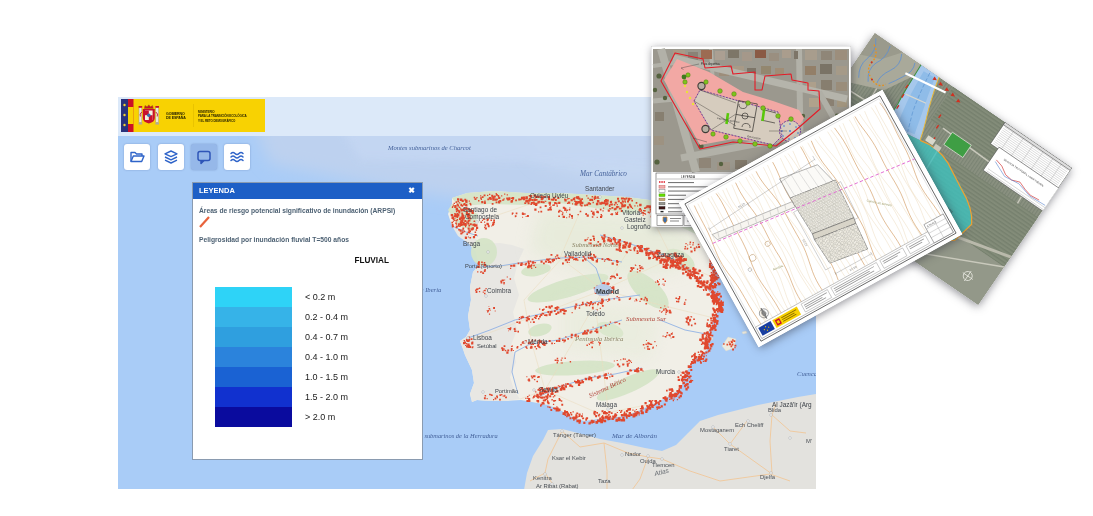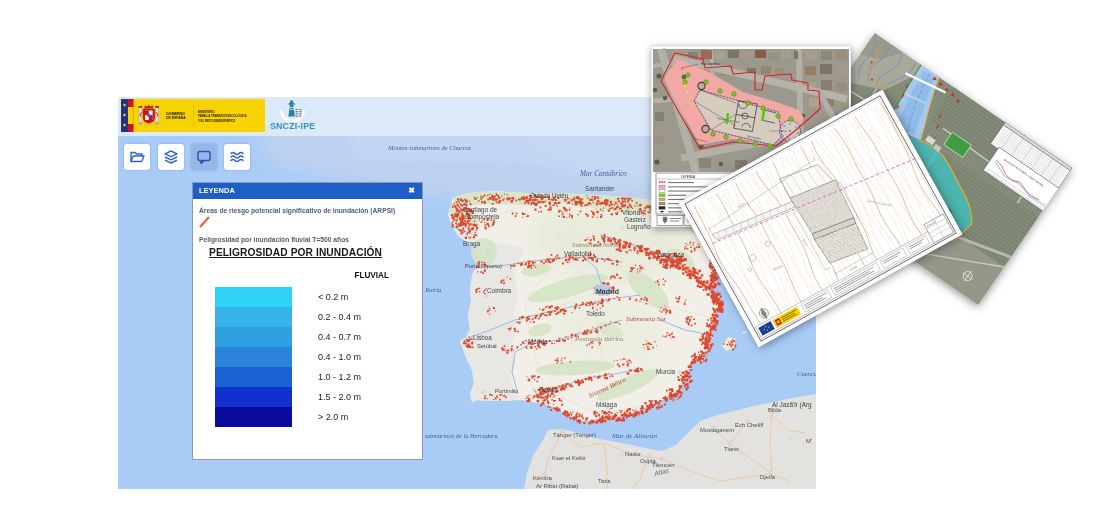--- a/index.html
+++ b/index.html
@@ -16,21 +16,21 @@
 #legend .hd{height:16px;background:#1d5fc6;color:#fff;font-size:7.5px;font-weight:bold;line-height:16px;padding-left:6px;position:relative;}
 #legend .hd .x{position:absolute;right:7px;top:0;font-size:8px;}
 #legend .bd{padding:6px 6px 0 6px;color:#4d6173;}
 #legend .p1{font-size:6.7px;font-weight:bold;margin:2px 0 0 0;}
 #legend .p2{font-size:6.7px;font-weight:bold;margin:13px 0 0 0;}
 #legend .h1{font-size:10.2px;font-weight:bold;color:#1a1a1a;text-decoration:underline;margin:4px 0 0 10px;letter-spacing:0.1px;}
 #legend .h2{font-size:8.2px;font-weight:bold;color:#111;margin:13px 0 0 0;text-align:right;width:190px;}
 #ramp{position:absolute;left:22px;top:104px;}
 #ramp .row{height:20px;position:relative;}
 #ramp .sw{position:absolute;left:0;top:0;width:77px;height:20px;}
-#ramp .lb{position:absolute;left:103px;top:5px;font-size:9px;color:#1a1a1a;white-space:nowrap;}
+#ramp .lb{position:absolute;left:90px;top:5px;font-size:9px;color:#1a1a1a;white-space:nowrap;}
 .doc{position:absolute;background:#fff;box-shadow:1px 2px 8px rgba(45,45,58,.5);}
 #doc1{left:651px;top:46px;width:200px;height:181px;z-index:3;}
 #doc2{left:807px;top:86px;width:239px;height:166px;z-index:2;transform:rotate(34.4deg);}
 #doc3{left:704px;top:136px;width:233px;height:165px;z-index:4;transform:rotate(-29deg);}
 </style></head>
 <body>
 <div id="page">
   <div id="viewer">
     <svg width="698" height="392" viewBox="118 97 698 392" xmlns="http://www.w3.org/2000/svg">
       <defs>
@@ -229,36 +229,20 @@
           <rect x="48.6" y="23.5" width="3.6" height="2" fill="#b0a89a"></rect>
           <path d="M35,13 q-2.6,1.8 -1.4,4.5 M49,13 q2.6,1.8 1.4,4.5" stroke="#c8102e" stroke-width="0.9" fill="none"></path>
         </g>
         <text x="45" y="15.5" font-size="3.6" font-weight="bold" fill="#231f00" font-family="Liberation Sans,sans-serif" letter-spacing="-0.1">GOBIERNO</text>
         <text x="45" y="20" font-size="3.6" font-weight="bold" fill="#231f00" font-family="Liberation Sans,sans-serif" letter-spacing="-0.1">DE ESPAÑA</text>
         <rect x="72" y="5" width="0.7" height="23" fill="#e3bd00"></rect>
         <text x="77" y="14" font-size="3" font-weight="bold" fill="#231f00" font-family="Liberation Sans,sans-serif" letter-spacing="-0.1">MINISTERIO</text>
         <text x="77" y="18.3" font-size="3" font-weight="bold" fill="#231f00" font-family="Liberation Sans,sans-serif" letter-spacing="-0.1">PARA LA TRANSICIÓN ECOLÓGICA</text>
         <text x="77" y="22.6" font-size="3" font-weight="bold" fill="#231f00" font-family="Liberation Sans,sans-serif" letter-spacing="-0.1">Y EL RETO DEMOGRÁFICO</text>
       </svg>
-      </div>
-      <div id="snczi">
-        <svg width="70" height="22" xmlns="http://www.w3.org/2000/svg">
-          <g transform="translate(6,0)">
-            <rect x="14" y="0.5" width="3.2" height="2.6" fill="#2a7ea8"></rect>
-            <rect x="12.6" y="3" width="6" height="1.8" fill="#2a7ea8"></rect>
-            <polygon points="13.9,4.8 17.3,4.8 18.8,16.5 12.4,16.5" fill="#2a7ea8"></polygon>
-            <rect x="13.2" y="7" width="5.2" height="0.9" fill="#dce9f9"></rect>
-            <rect x="13.5" y="9" width="5.4" height="0.7" fill="#dce9f9"></rect>
-            <path d="M4,3 A 12.5,12.5 0 0,0 29,3 L27,3 A 10.6,10.6 0 0,1 6,3 Z" fill="#fff" transform="translate(0,7.5)"></path>
-            <g stroke="#6a8896" stroke-width="1.2" fill="none">
-              <path d="M19.5,9.5 h6.5 M19.5,11.7 h6.5 M19.5,13.9 h6.5 M19.5,16.1 h6.5" stroke-dasharray="2.4 1.2"></path>
-            </g>
-          </g>
-        </svg>
-        <div class="t">SNCZI-IPE</div>
       </div>
     </div>
     
     <div class="btn" style="left:6px;">
       <svg width="16" height="16" viewBox="0 0 16 16" fill="none" stroke="#2f64c9" stroke-width="1.4" stroke-linejoin="round">
         <path d="M2,12.5 V3.5 H6 L7.5,5 H13 V7"></path>
         <path d="M2,12.5 L4.3,7 H15 L12.7,12.5 Z"></path>
       </svg>
     </div>
     <div class="btn" style="left:39.5px;">
@@ -282,21 +266,20 @@
       </svg>
     </div>
     <div id="legend">
       <div class="hd">LEYENDA<span class="x">✖</span></div>
       <div class="bd">
         <div class="p1">Áreas de riesgo potencial significativo de inundación (ARPSI)</div>
         <svg width="14" height="14" style="margin:1px 0 0 0;">
             <line x1="1" y1="12" x2="10" y2="2" stroke="#e8633c" stroke-width="2.2"></line>
           </svg>
         <div class="p2" style="margin-top:3px;">Peligrosidad por inundación fluvial T=500 años</div>
-        <div class="h1">PELIGROSIDAD POR INUNDACIÓN</div>
         <div class="h2">FLUVIAL</div>
       </div>
       <div id="ramp">
         <div class="row">
             <div class="sw" style="background:#2ed3f7"></div>
             <div class="lb">&lt; 0.2 m</div>
           </div>
         <div class="row">
             <div class="sw" style="background:#36b3e8"></div>
             <div class="lb">0.2 - 0.4 m</div>
@@ -304,21 +287,21 @@
         <div class="row">
             <div class="sw" style="background:#2f9fdf"></div>
             <div class="lb">0.4 - 0.7 m</div>
           </div>
         <div class="row">
             <div class="sw" style="background:#2b83dc"></div>
             <div class="lb">0.4 - 1.0 m</div>
           </div>
         <div class="row">
             <div class="sw" style="background:#1a62d3"></div>
-            <div class="lb">1.0 - 1.2 m</div>
+            <div class="lb">1.0 - 1.5 m</div>
           </div>
         <div class="row">
             <div class="sw" style="background:#1131cf"></div>
             <div class="lb">1.5 - 2.0 m</div>
           </div>
         <div class="row">
             <div class="sw" style="background:#0a0b9e"></div>
             <div class="lb">&gt; 2.0 m</div>
           </div>
       </div>

